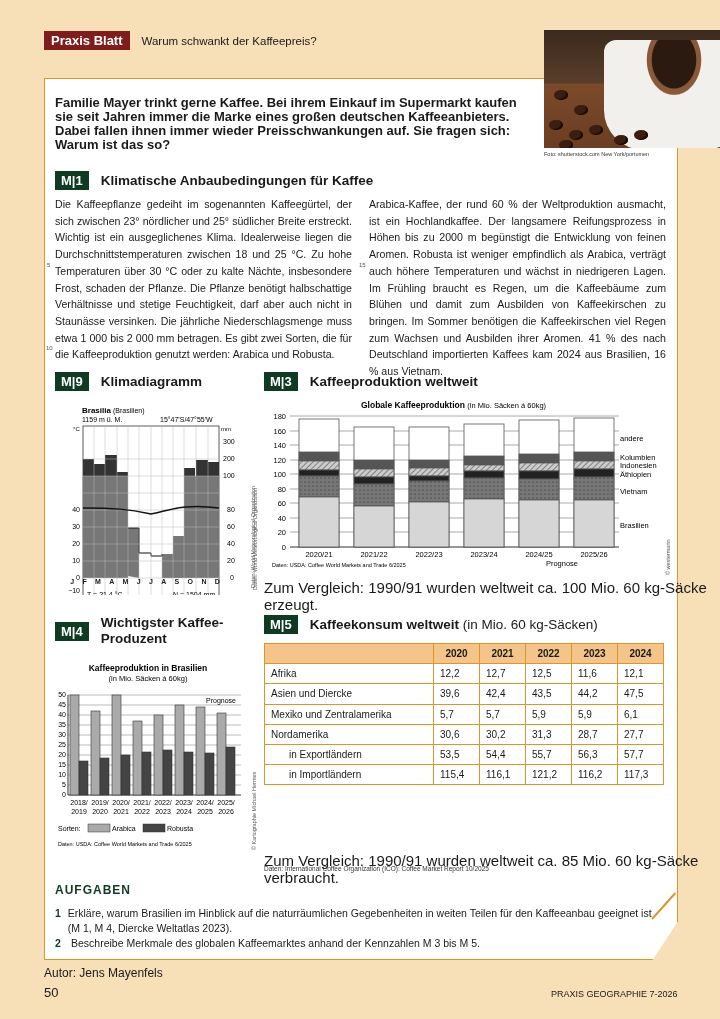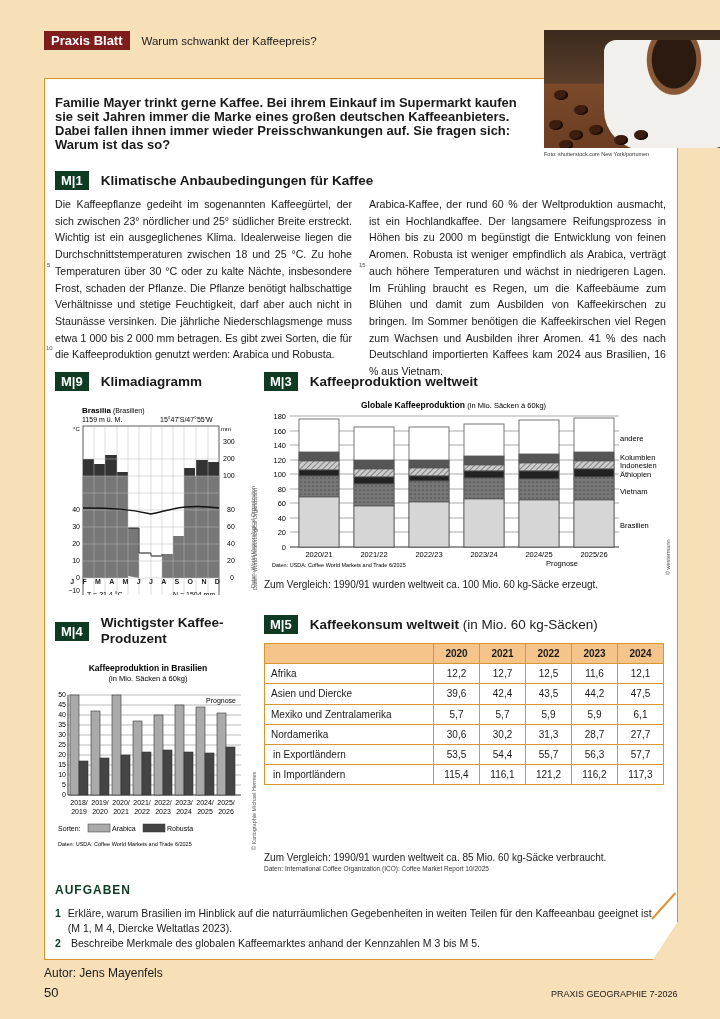--- a/index.html
+++ b/index.html
@@ -13,29 +13,29 @@
 .credit{position:absolute;left:544px;top:151px;font-size:5.5px;color:#333}
 .frame{position:absolute;left:44px;top:78px;width:634px;height:882px;background:#fff;border:1.5px solid #d9962e;clip-path:polygon(0 0,100% 0,100% 95.6%,96% 100%,0 100%)}
 .frame-edge{position:absolute;left:652px;top:918px;width:35px;height:2px;background:#d9962e;transform:rotate(-48deg);transform-origin:left}
 .intro{position:absolute;left:55px;top:96px;width:480px;font-size:13px;font-weight:bold;line-height:14px}
 .mh{position:absolute;display:flex;align-items:center}
 .mb{background:#0e3b22;color:#fff;font-weight:bold;font-size:13px;padding:1px 6px;height:19px;line-height:17px;white-space:nowrap}
 .mt{font-weight:bold;font-size:13.5px;margin-left:12px;line-height:16px}
 .mt span{font-weight:normal}
 .col{position:absolute;font-size:10.6px;line-height:16.7px;text-align:justify}
 .ln{position:absolute;font-size:6px;color:#555}
-.cap{position:absolute;font-size:10px}
+.cap{position:absolute;font-size:15px}
 .src{position:absolute;font-size:6px;color:#333}
 .vtext{position:absolute;font-size:5.5px;color:#555;transform:rotate(-90deg);transform-origin:left top;white-space:nowrap}
 table{position:absolute;left:264px;top:643px;width:400px;border-collapse:collapse;font-size:10px}
 td,th{border:1px solid #d9962e;height:20.2px;padding:0 6px}
 th{background:#f4c48a;font-weight:bold;text-align:center}
-td.n{text-align:center;width:46px}
+td.n{text-align:left;width:46px}
 tr.b td{font-weight:bold}
-td.ind{padding-left:8px}
+td.ind{padding-left:24px}
 .auf{position:absolute;left:55px;top:883px;font-weight:bold;font-size:12px;color:#0e3b22;letter-spacing:1px}
 .task{position:absolute;left:55px;font-size:10.5px;line-height:15px;display:flex}
 .task b{width:16px;color:#0e3b22}
 .foot{position:absolute;font-size:12px}
 </style>
 </head>
 <body>
 
 <div class="frame"></div>
 <div class="frame-edge"></div>

